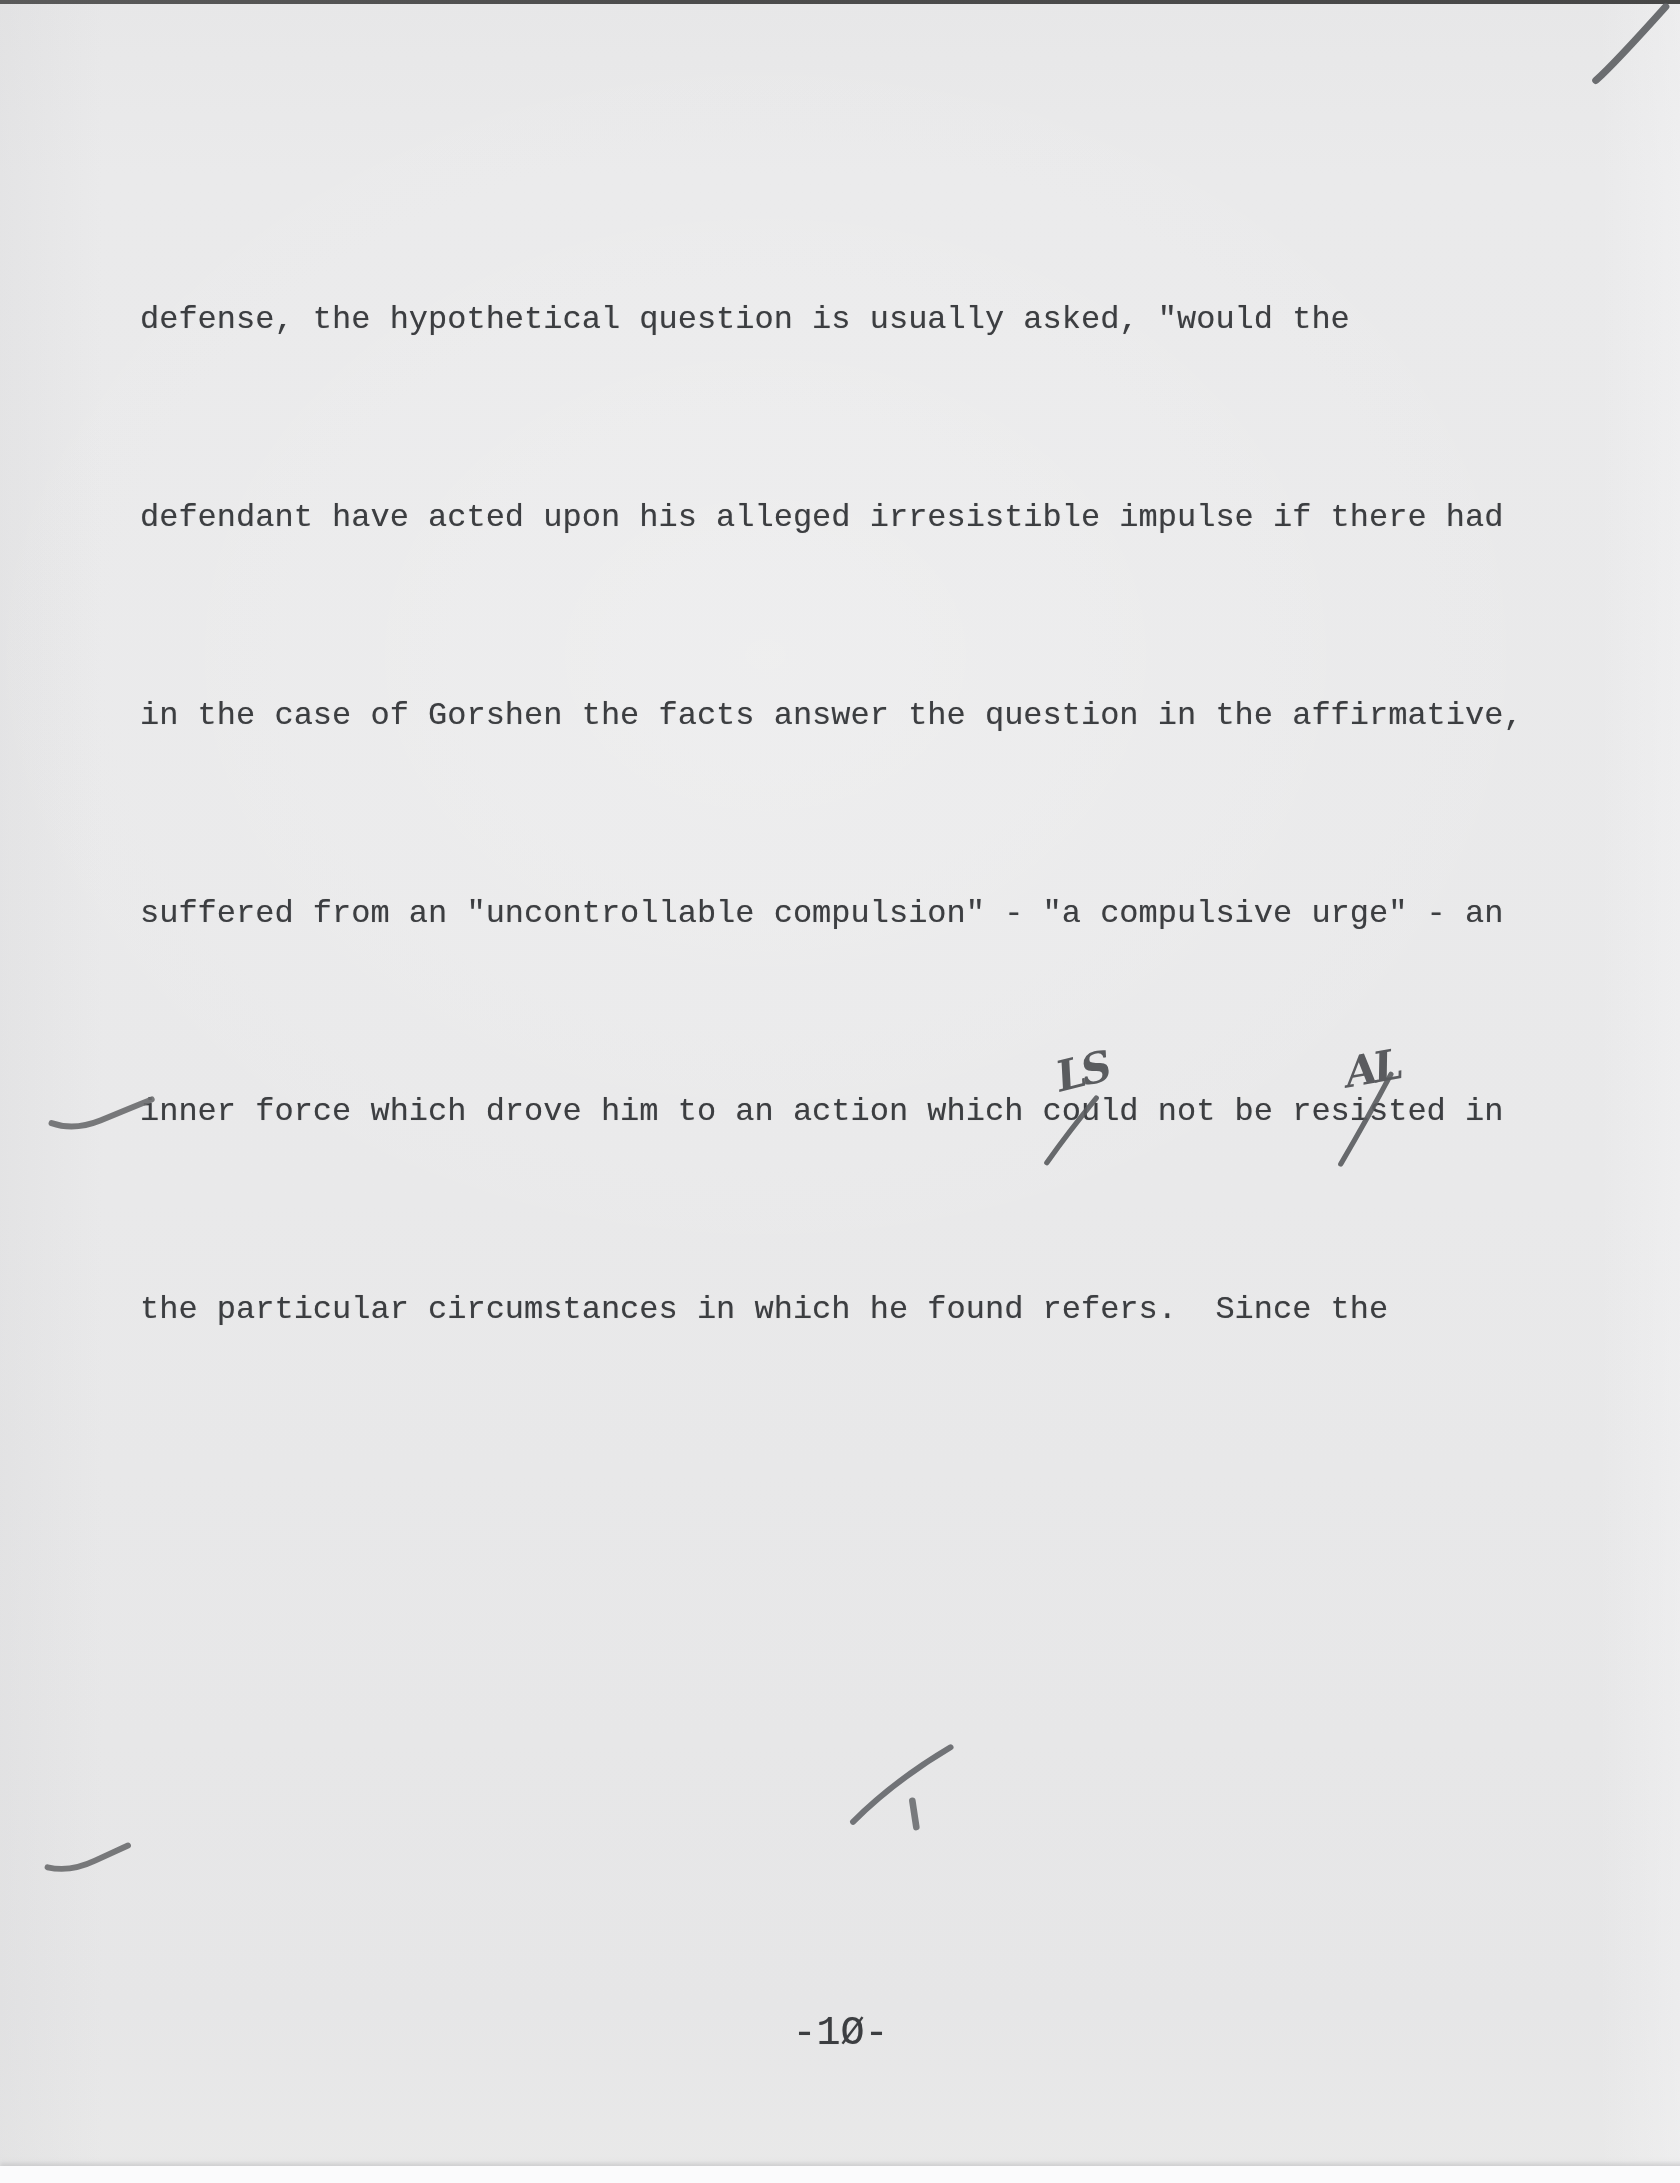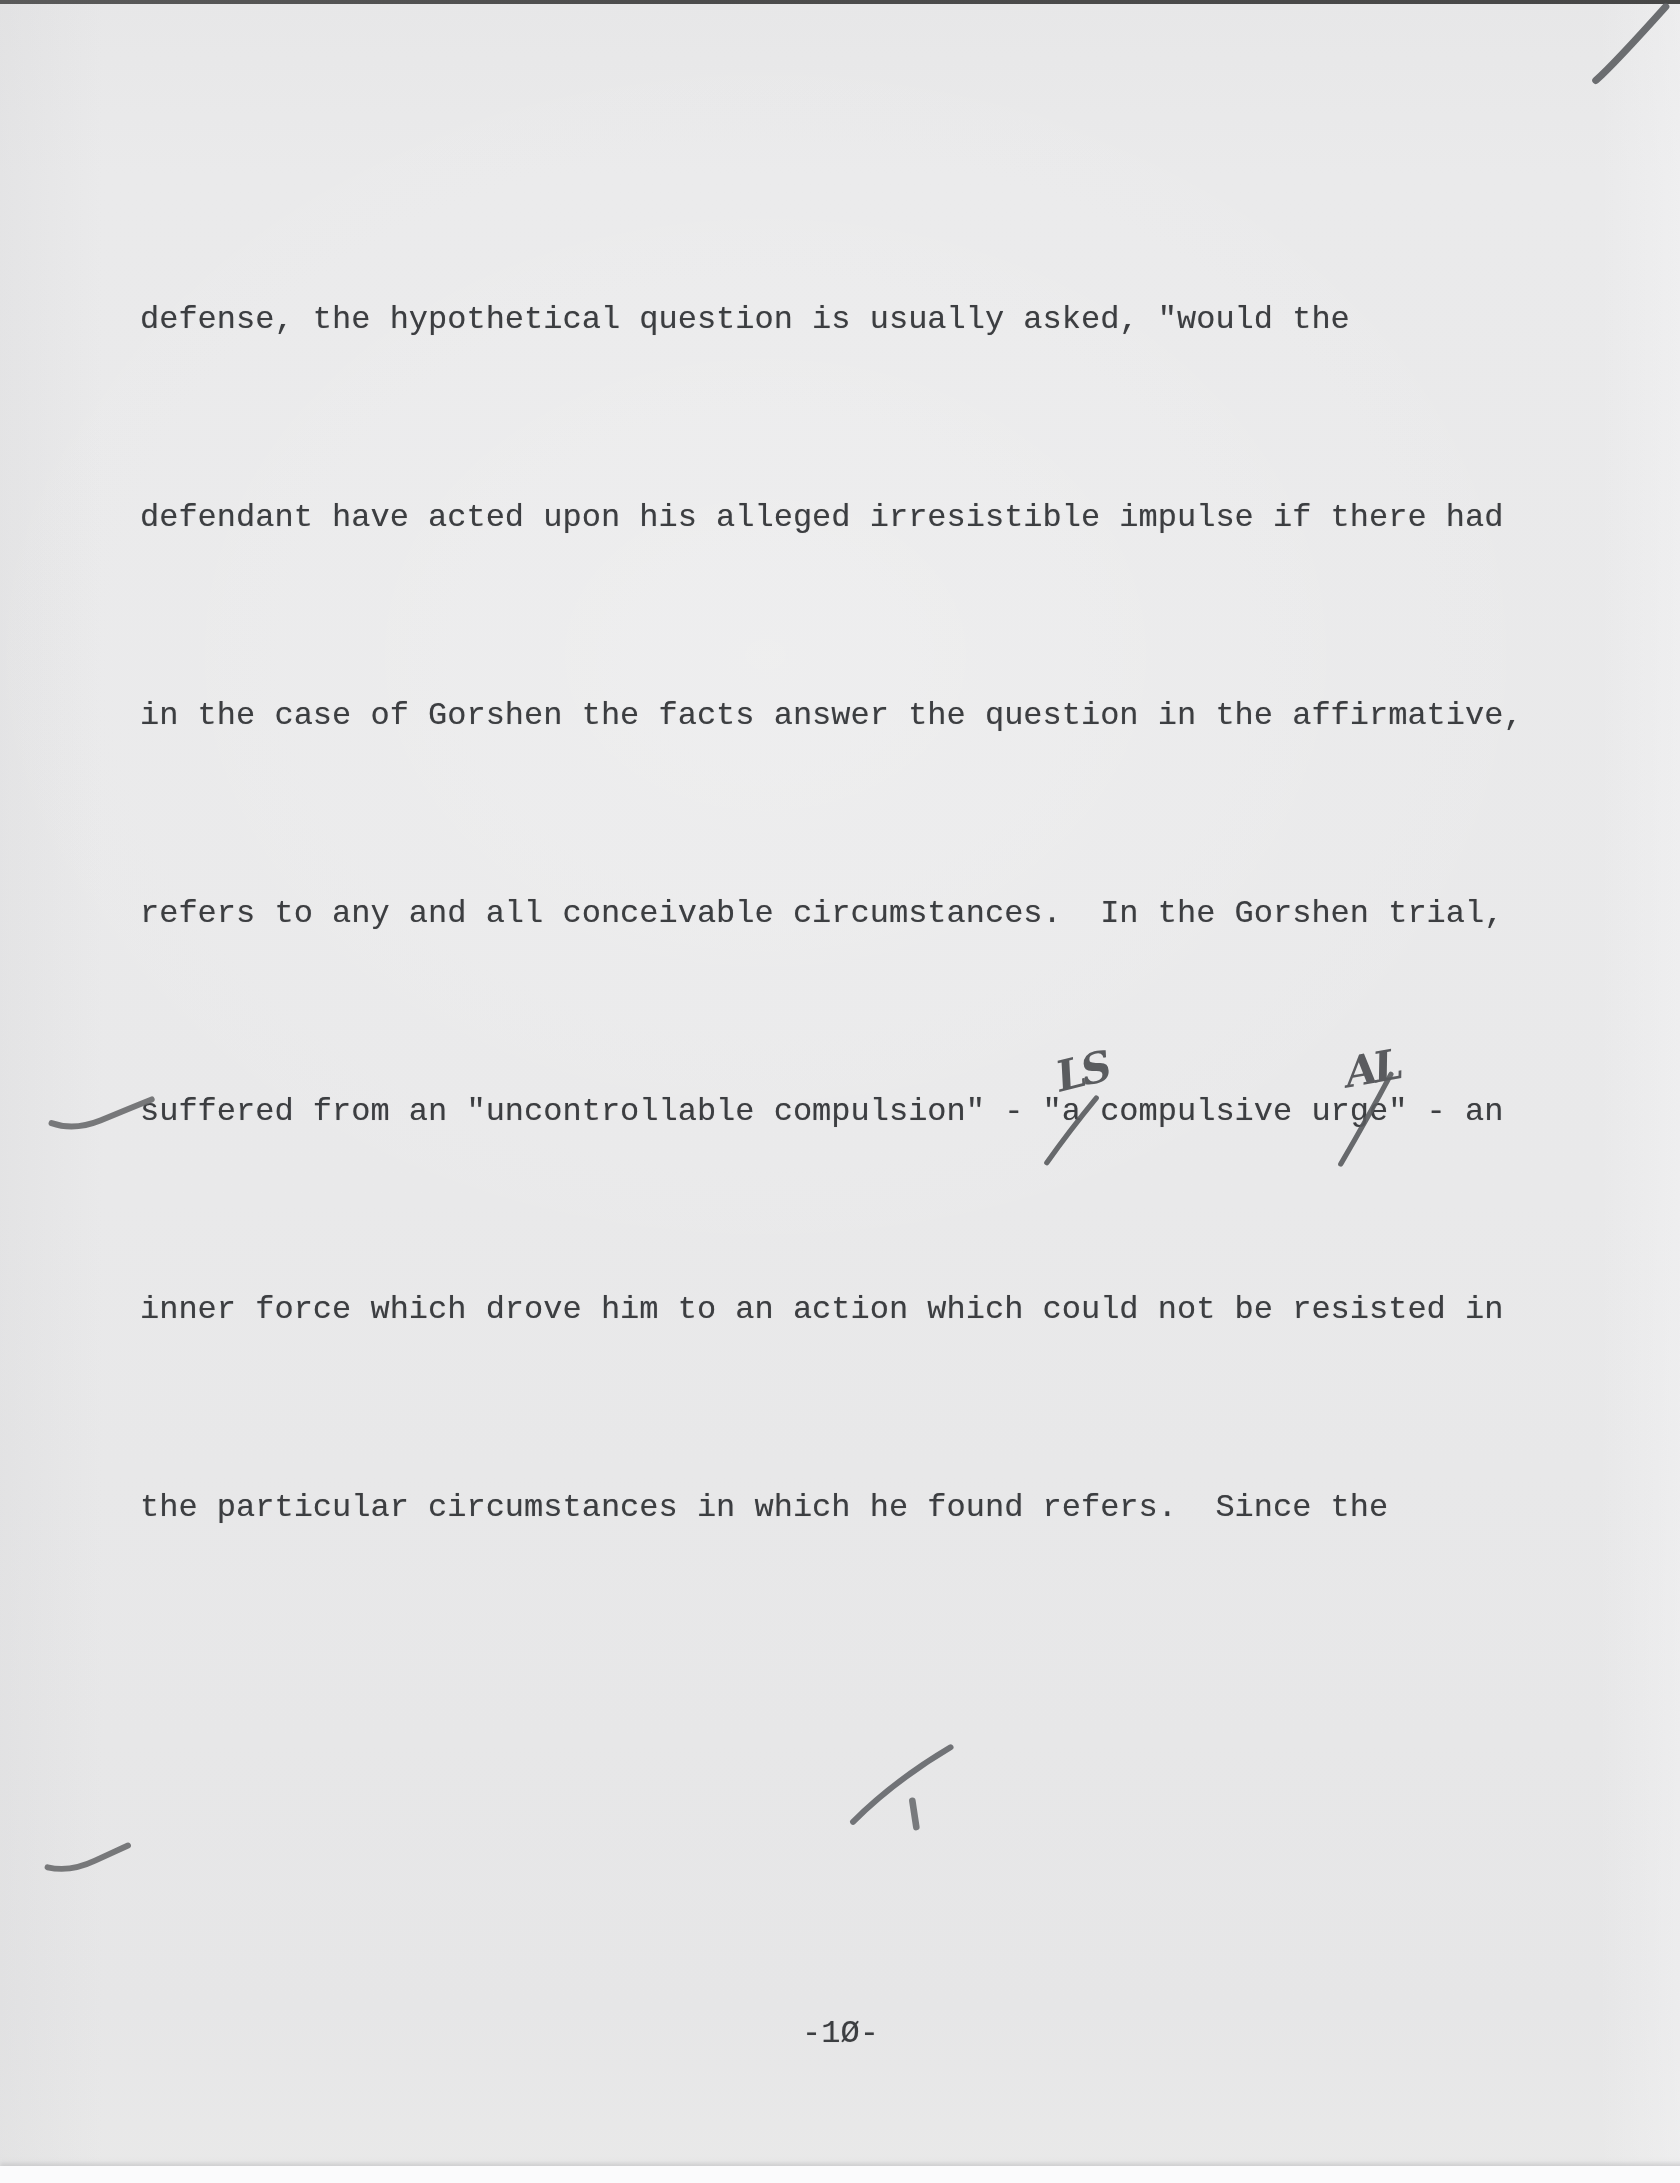--- a/index.html
+++ b/index.html
@@ -55,21 +55,21 @@
   .tline { height: 66px; }
   .u-word {
     text-decoration-thickness: 2.6px;
     text-underline-offset: 6px;
     text-decoration-color: #44464a;
   }
   .page-number {
     position: absolute;
     left: 0; top: 2001px; width: 1681px;
     text-align: center;
-    font-size: 32px;
+    font-size: 40px;
     line-height: 66px;
     color: #3c3e41;
     text-shadow: 0 0 0.7px rgba(70,72,75,0.45);
     font-family: "Liberation Mono", "DejaVu Sans Mono", monospace;
     white-space: pre;
   }
 
   .hand-note {
     position: absolute;
     font-family: "DejaVu Serif", serif;
@@ -103,21 +103,20 @@
 
   <div class="scan-shade"></div>
   <div class="top-rule"></div>
   <div class="right-band"></div>
   <div class="bottom-band"></div>
 
   <div class="typewritten">
     <div class="tline">defense, the hypothetical question is usually asked, "would the</div>
     <div class="tline">defendant have acted upon his alleged irresistible impulse if there had</div>
     <div class="tline">in the case of Gorshen the facts answer the question in the affirmative,</div>
-    <div class="tline">refers to any and all conceivable circumstances.  In the Gorshen trial,</div>
     <div class="tline">suffered from an "uncontrollable compulsion" - "a compulsive urge" - an</div>
     <div class="tline">inner force which drove him to an action which could not be resisted in</div>
     <div class="tline"><span>the </span><span class="u-word">particular</span><span> circumstances in which he found refers.  Since the</span></div>
     
     
     
     
     
     
     

